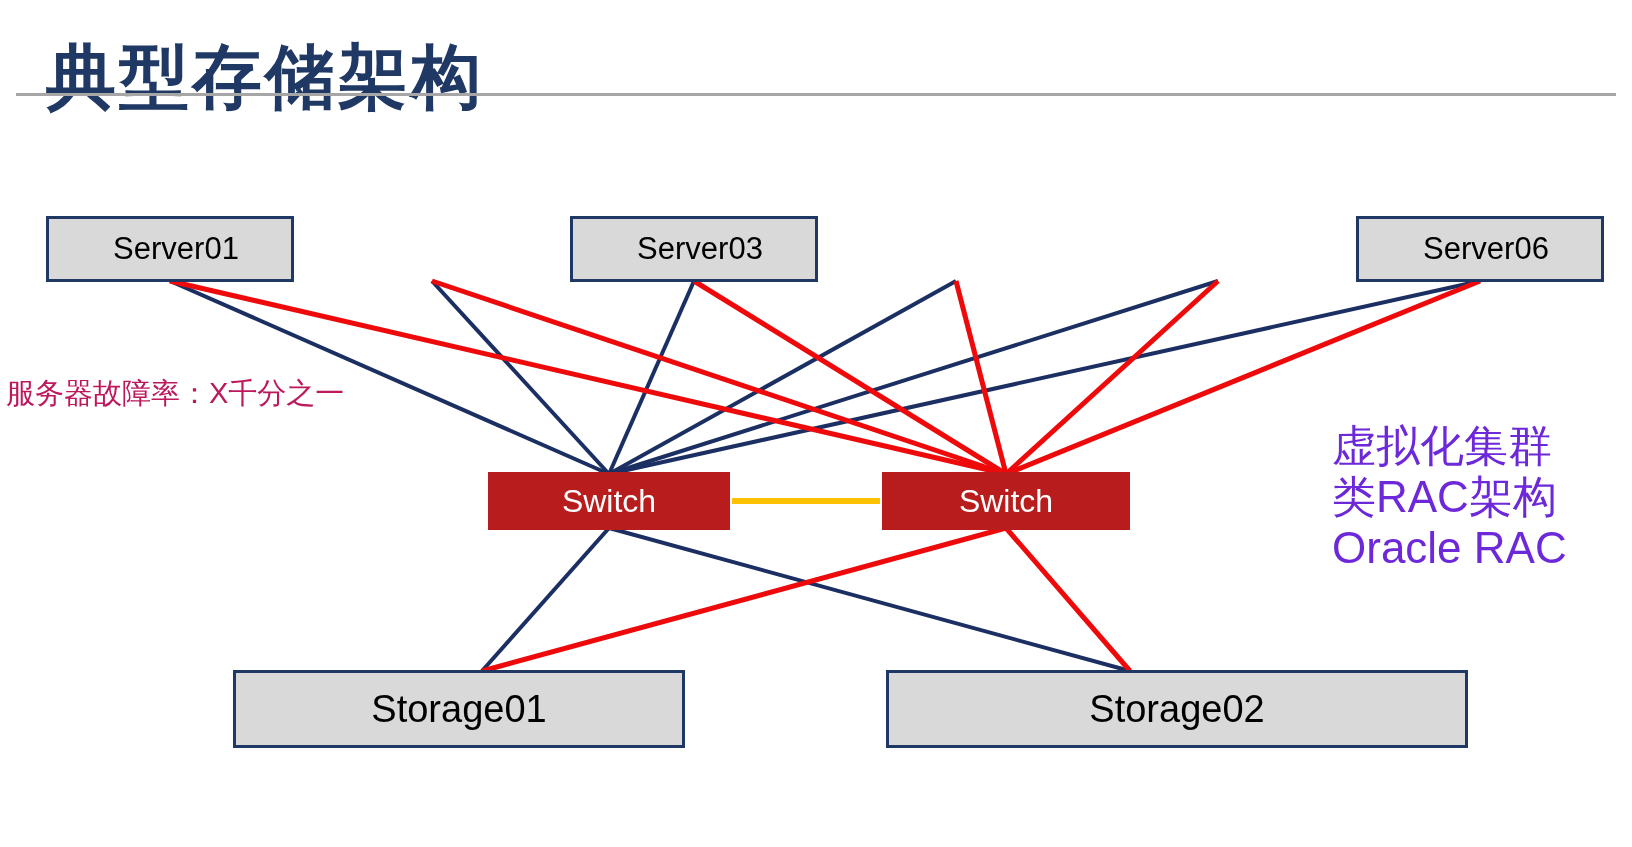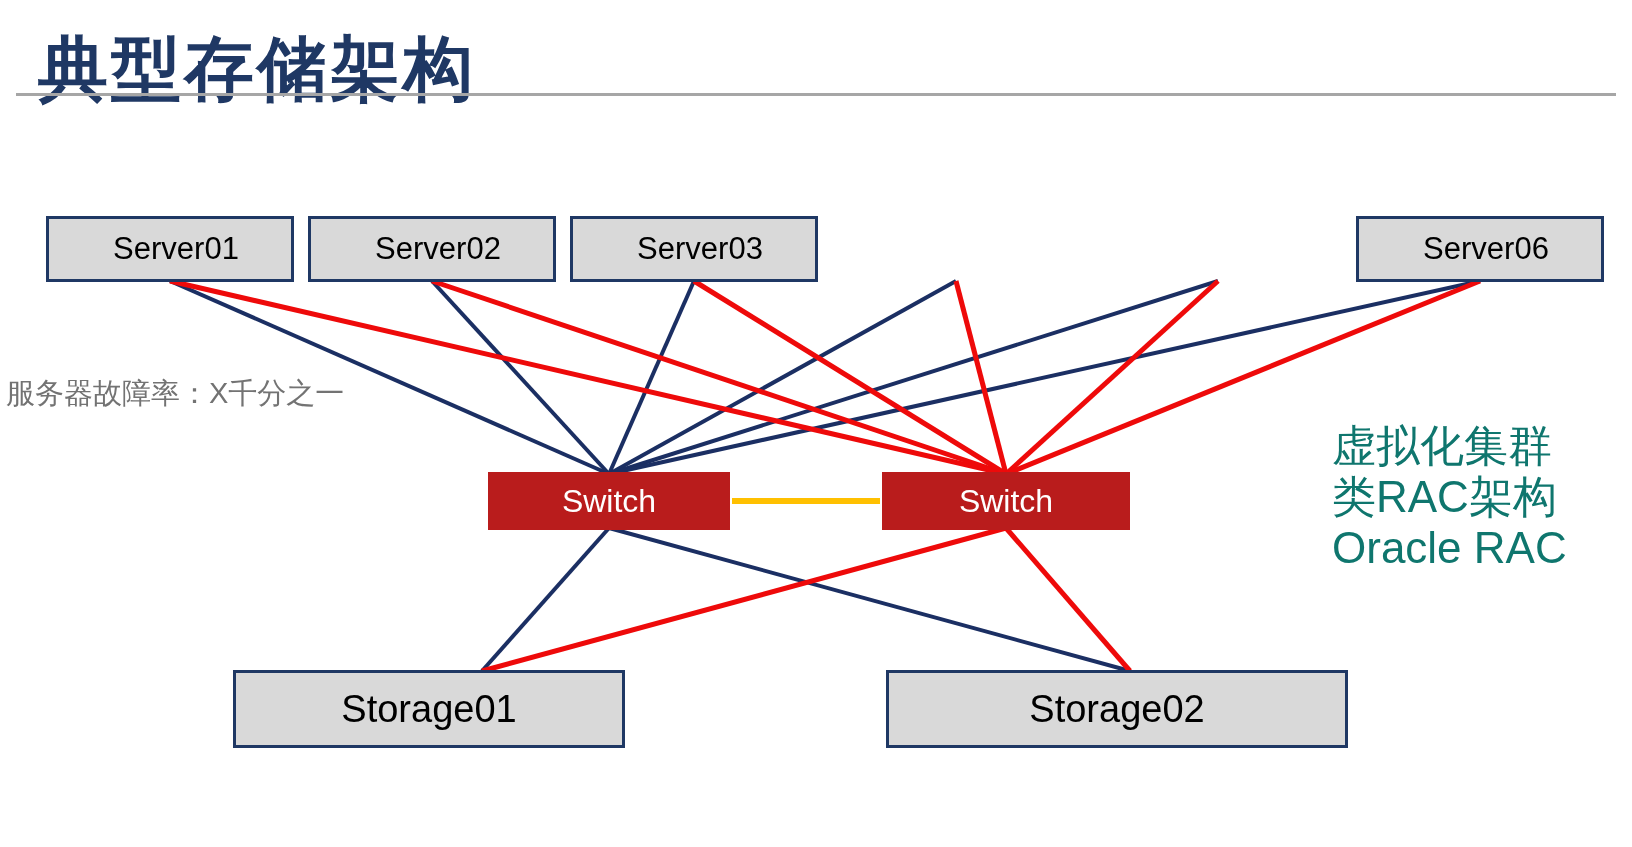--- a/index.html
+++ b/index.html
@@ -1,26 +1,26 @@
 <!DOCTYPE html>
 <html><head>
 <meta charset="utf-8">
 <style>
   html,body{margin:0;padding:0;background:#fff;}
   body{width:1632px;height:847px;overflow:hidden;font-family:"Liberation Sans","DejaVu Sans",sans-serif;}
   .stage{position:relative;width:1632px;height:847px;background:#ffffff;}
-  .title{position:absolute;left:34px;top:0;margin:4px;padding-top:19px;font-size:70px;font-weight:bold;letter-spacing:3px;color:#1F3864;}
+  .title{position:absolute;left:34px;top:0;margin:12px;padding-top:19px;font-size:70px;font-weight:bold;letter-spacing:3px;color:#1F3864;}
   .rule{position:absolute;left:16px;top:93px;width:1600px;height:3px;background:#A6A6A6;}
   #edges{position:absolute;left:0;top:0;width:1632px;height:847px;}
   .node{position:absolute;display:flex;align-items:center;justify-content:center;box-sizing:border-box;}
   .server{width:248px;height:66px;top:216px;background:#D9D9D9;border:3px solid #1F3864;font-size:31px;color:#000;padding-left:12px;}
   .switch{height:58px;top:472px;background:#b91c1c;color:#fff;font-size:32px;}
   .storage{height:78px;top:670px;background:#D9D9D9;border:3px solid #1F3864;font-size:38px;color:#000;}
-  .note{position:absolute;font-size:29px;color:#737373;white-space:nowrap;}
-  .annotation{position:absolute;left:1332px;top:420px;font-size:44px;line-height:51px;color:#0f766e;white-space:nowrap;}
+  .note{position:absolute;font-size:29px;color:#be185d;white-space:nowrap;}
+  .annotation{position:absolute;left:1332px;top:420px;font-size:44px;line-height:51px;color:#6d28d9;white-space:nowrap;}
 </style>
 </head>
 <body>
 
 <div class="stage">
 
   <h1 class="title">典型存储架构</h1>
   <div class="rule"></div>
 
   <svg id="edges" viewBox="0 0 1632 847">
@@ -37,29 +37,28 @@
       <line x1="694" y1="281" x2="1006" y2="474" stroke="#EE0A0A" stroke-width="5"></line>
       <line x1="956" y1="281" x2="1006" y2="474" stroke="#EE0A0A" stroke-width="5"></line>
       <line x1="1218" y1="281" x2="1006" y2="474" stroke="#EE0A0A" stroke-width="5"></line>
       <line x1="1480" y1="281" x2="1006" y2="474" stroke="#EE0A0A" stroke-width="5"></line>
       <line x1="1006" y1="528" x2="482" y2="671" stroke="#EE0A0A" stroke-width="5"></line>
       <line x1="1006" y1="528" x2="1130" y2="671" stroke="#EE0A0A" stroke-width="5"></line>
       <line x1="732" y1="501" x2="880" y2="501" stroke="#FFC000" stroke-width="6"></line>
     </svg>
 
   <div class="node server" style="left:46px">Server01</div>
-  <div class="node server" style="left:308px">Server02</div>
   <div class="node server" style="left:570px">Server03</div>
   <div class="node server" style="left:1356px">Server06</div>
 
   <div class="node switch" style="left:488px;width:242px">Switch</div>
   <div class="node switch" style="left:882px;width:248px">Switch</div>
 
-  <div class="node storage" style="left:233px;width:392px">Storage01</div>
-  <div class="node storage" style="left:886px;width:462px">Storage02</div>
+  <div class="node storage" style="left:233px;width:452px">Storage01</div>
+  <div class="node storage" style="left:886px;width:582px">Storage02</div>
 
   <div class="note" style="left:6px;top:374px">服务器故障率：X千分之一</div>
 
   <div class="annotation">
     <div>虚拟化集群</div>
     <div>类RAC架构</div>
     <div>Oracle RAC</div>
   </div>
 
 </div>

